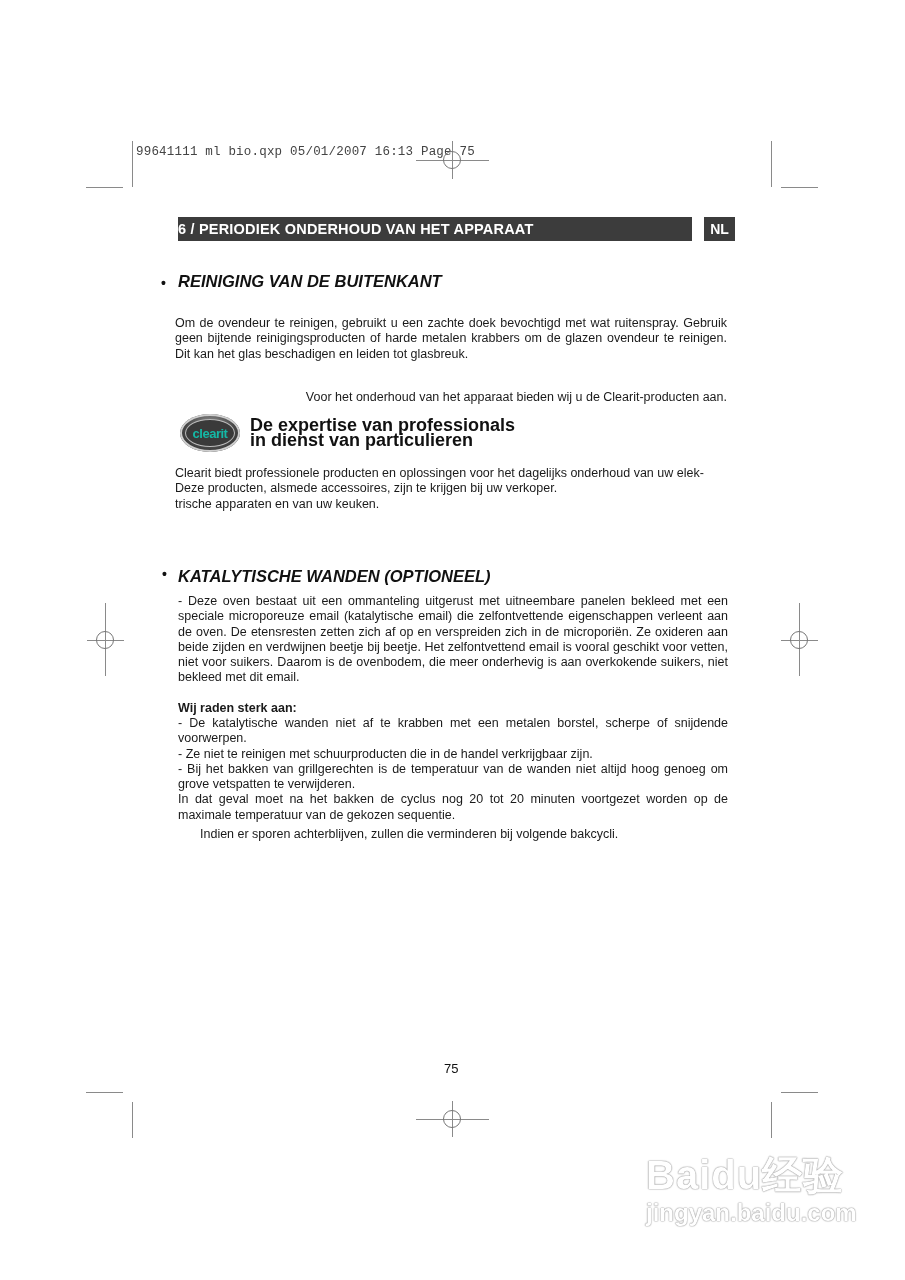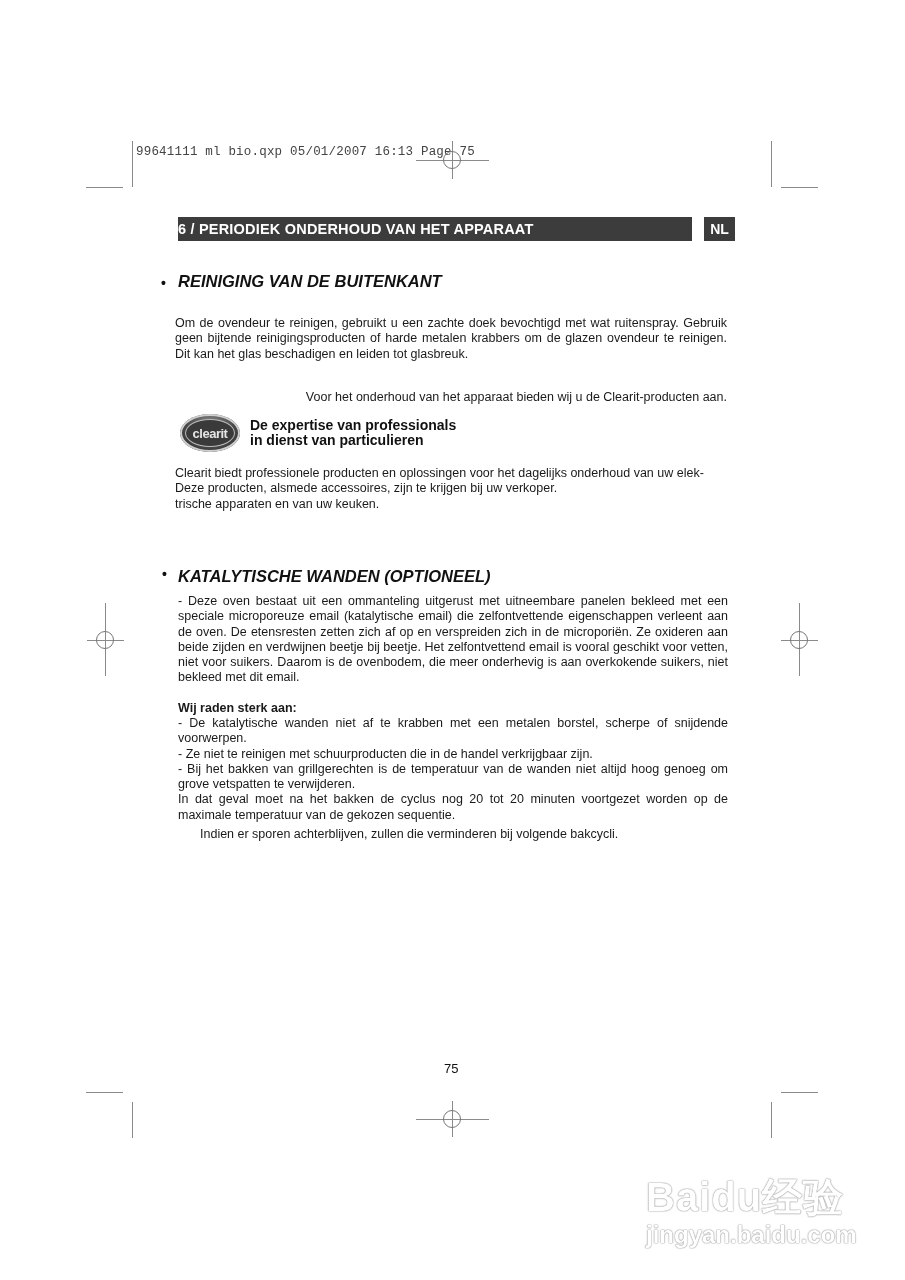--- a/index.html
+++ b/index.html
@@ -15,24 +15,24 @@
                 font-weight:bold; font-size:14px; line-height:24px; text-align:center; }
   .sec-title { font-weight:bold; font-style:italic; font-size:16.5px; color:#111; white-space:nowrap; }
   .bullet { font-weight:bold; font-size:14px; color:#111; }
   .para { font-size:12.5px; line-height:15.3px; color:#1a1a1a; }
   .just { text-align:justify; }
   .bold { font-weight:bold; }
   .logo { left:180px; top:414px; width:60px; height:38px; border-radius:50%;
           background:radial-gradient(ellipse at 50% 35%, #9a9a9a 0%, #4a4a4a 55%, #1f1f1f 100%);
           box-shadow:0 0 0 2px #cfcfcf inset; display:flex; align-items:center; justify-content:center; }
   .logo-inner { width:48px; height:26px; border-radius:50%; background:#3a3a3a; border:1px solid #bbb;
-                color:#e5e5e5; font-size:13px; font-weight:bold; display:flex; align-items:center; justify-content:center; letter-spacing:-0.5px; }
-  .tagline { left:250px; top:418px; font-size:14px; font-weight:bold; line-height:15px; color:#111; }
+                color:#14b8a6; font-size:13px; font-weight:bold; display:flex; align-items:center; justify-content:center; letter-spacing:-0.5px; }
+  .tagline { left:250px; top:418px; font-size:18px; font-weight:bold; line-height:15px; color:#111; }
   .page-num { left:444px; top:1061px; font-size:13px; color:#111; }
-  .watermark { left:646px; top:1148px; color:#fff; text-shadow:0 0 1px #999, 0 0 1px #999, 0 0 2px #bbb;margin-top:22px; }
+  .watermark { left:646px; top:1148px; color:#fff; text-shadow:0 0 1px #999, 0 0 1px #999, 0 0 2px #bbb; }
   .wm-main { font-size:40px; font-weight:bold; letter-spacing:1px; }
   .wm-sub { font-size:24px; font-weight:bold; margin-top:-4px; }
 </style>
 </head>
 <body>
 
 <div class="abs slug">99641111 ml bio.qxp  05/01/2007  16:13  Page 75</div>
 
 <div>
   <div class="mark-line" style="left:132px;top:141px;width:1px;height:46px;"></div>

